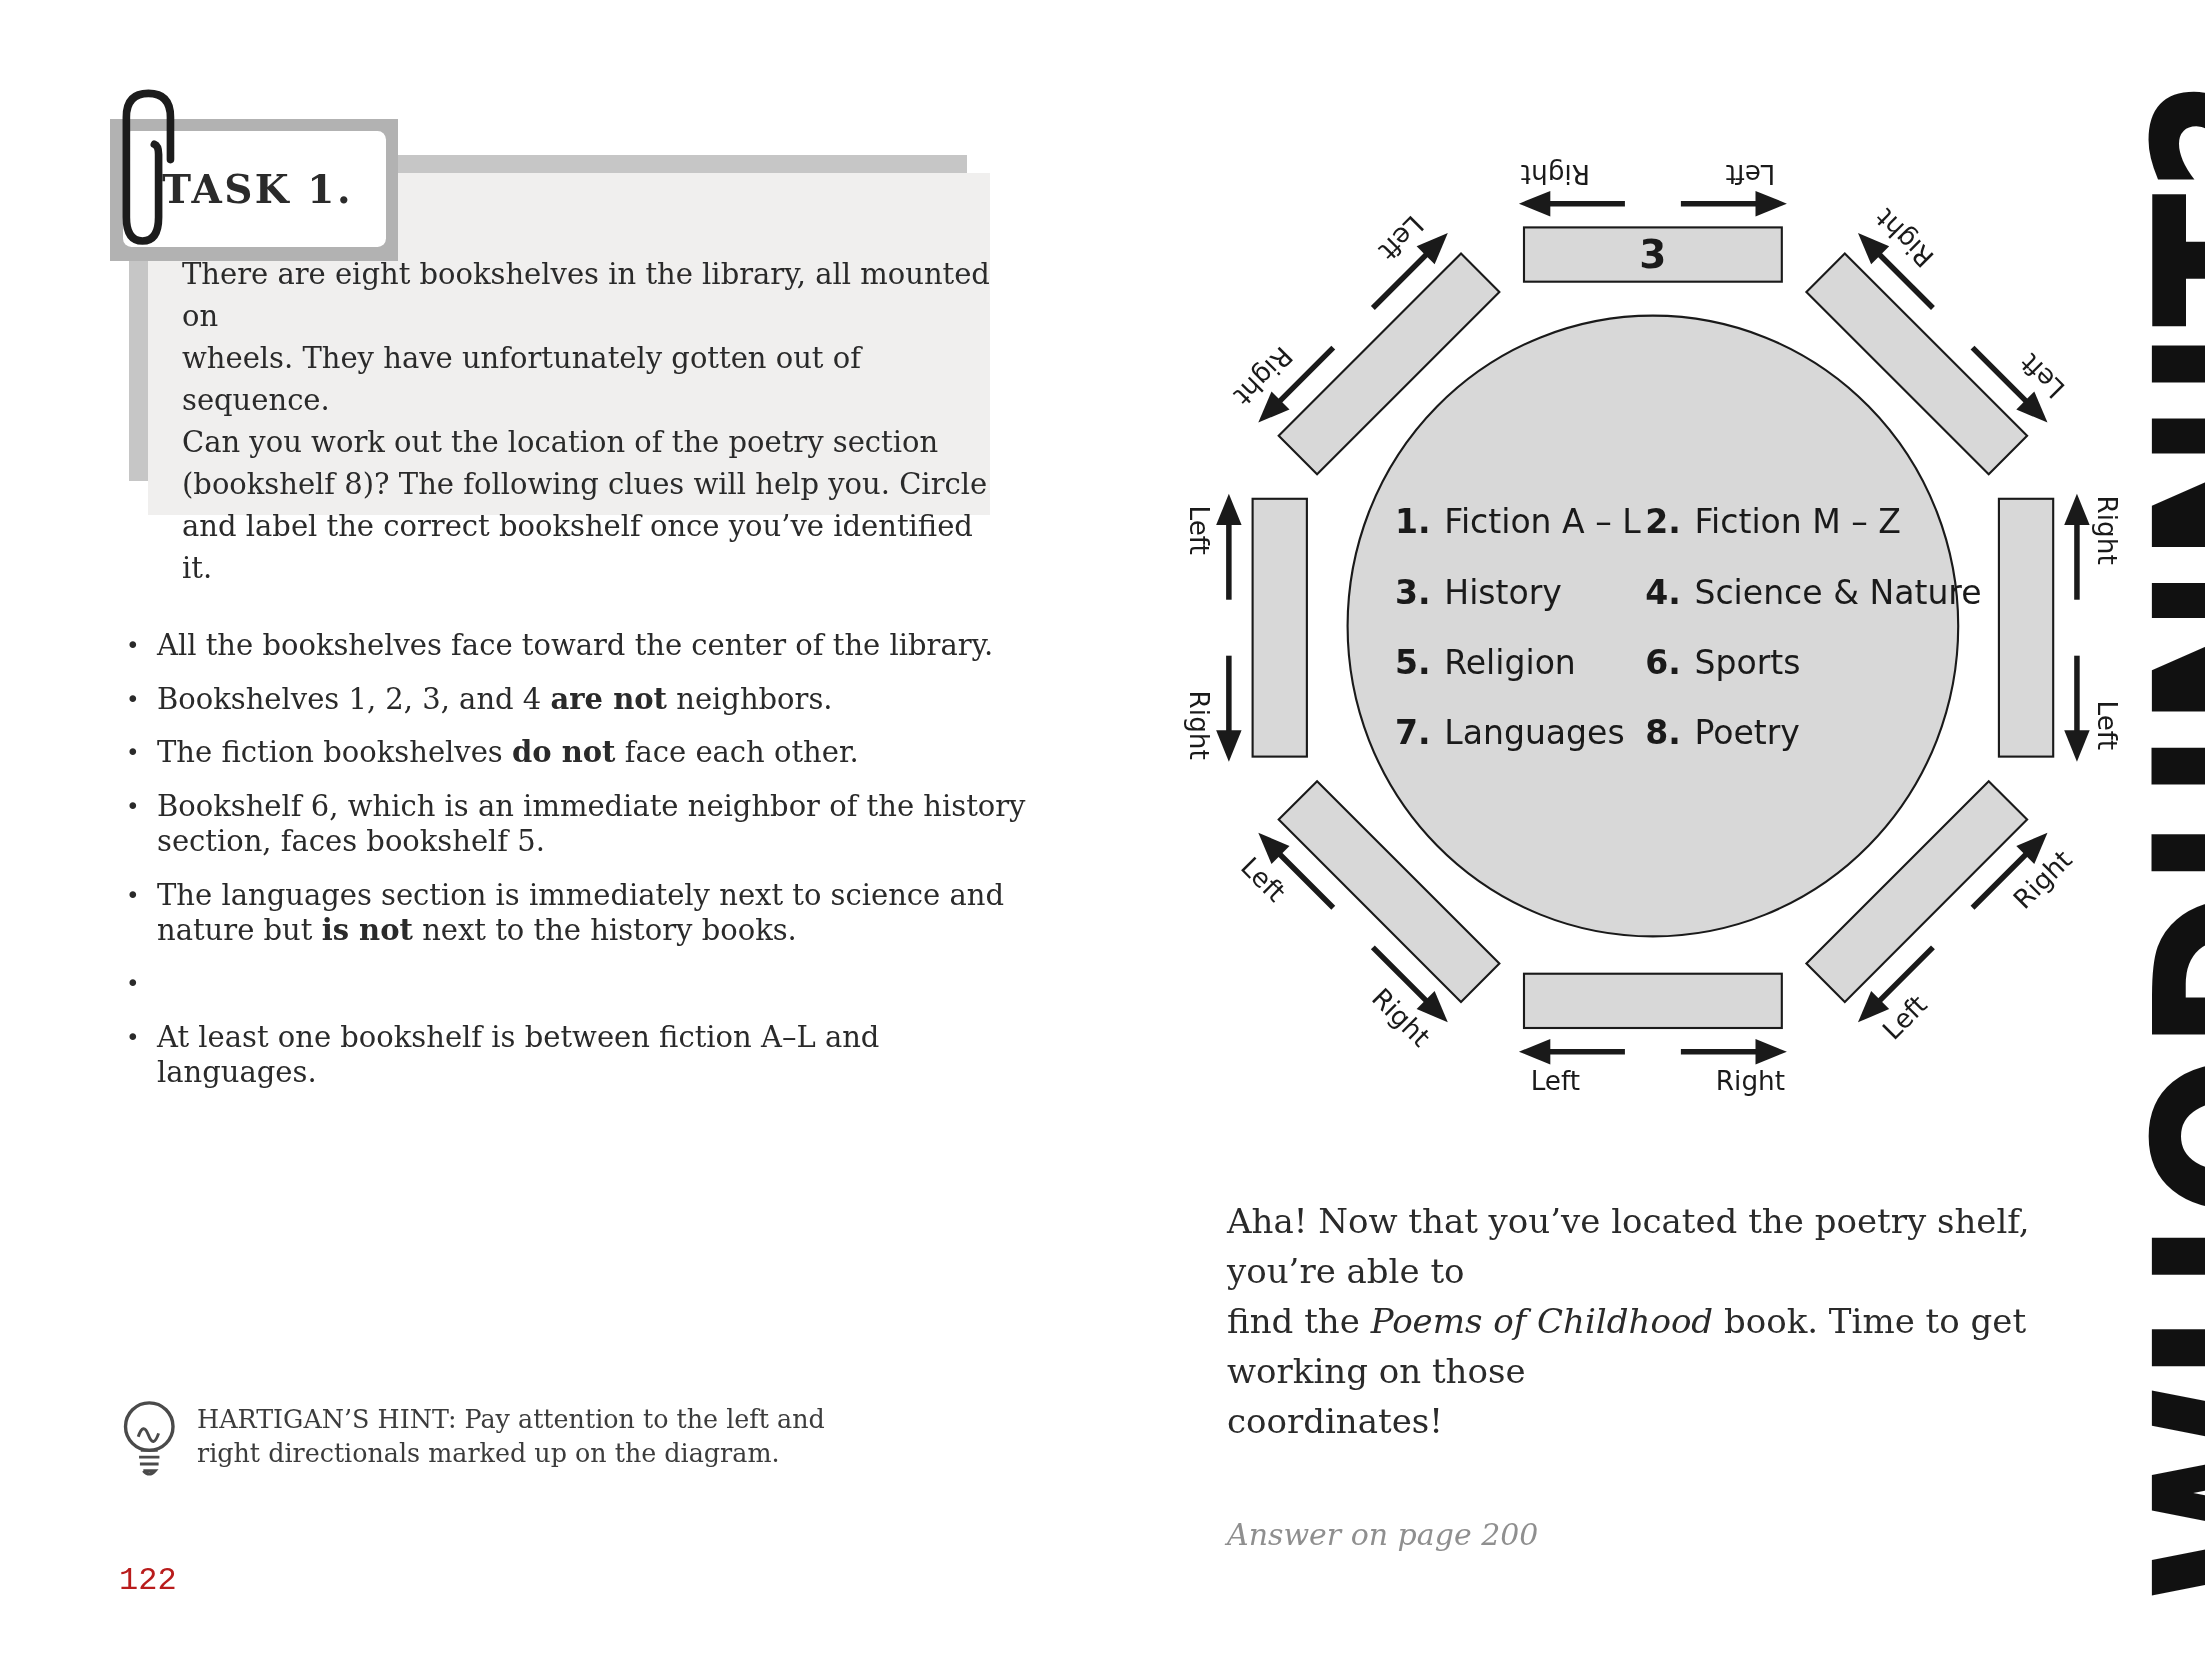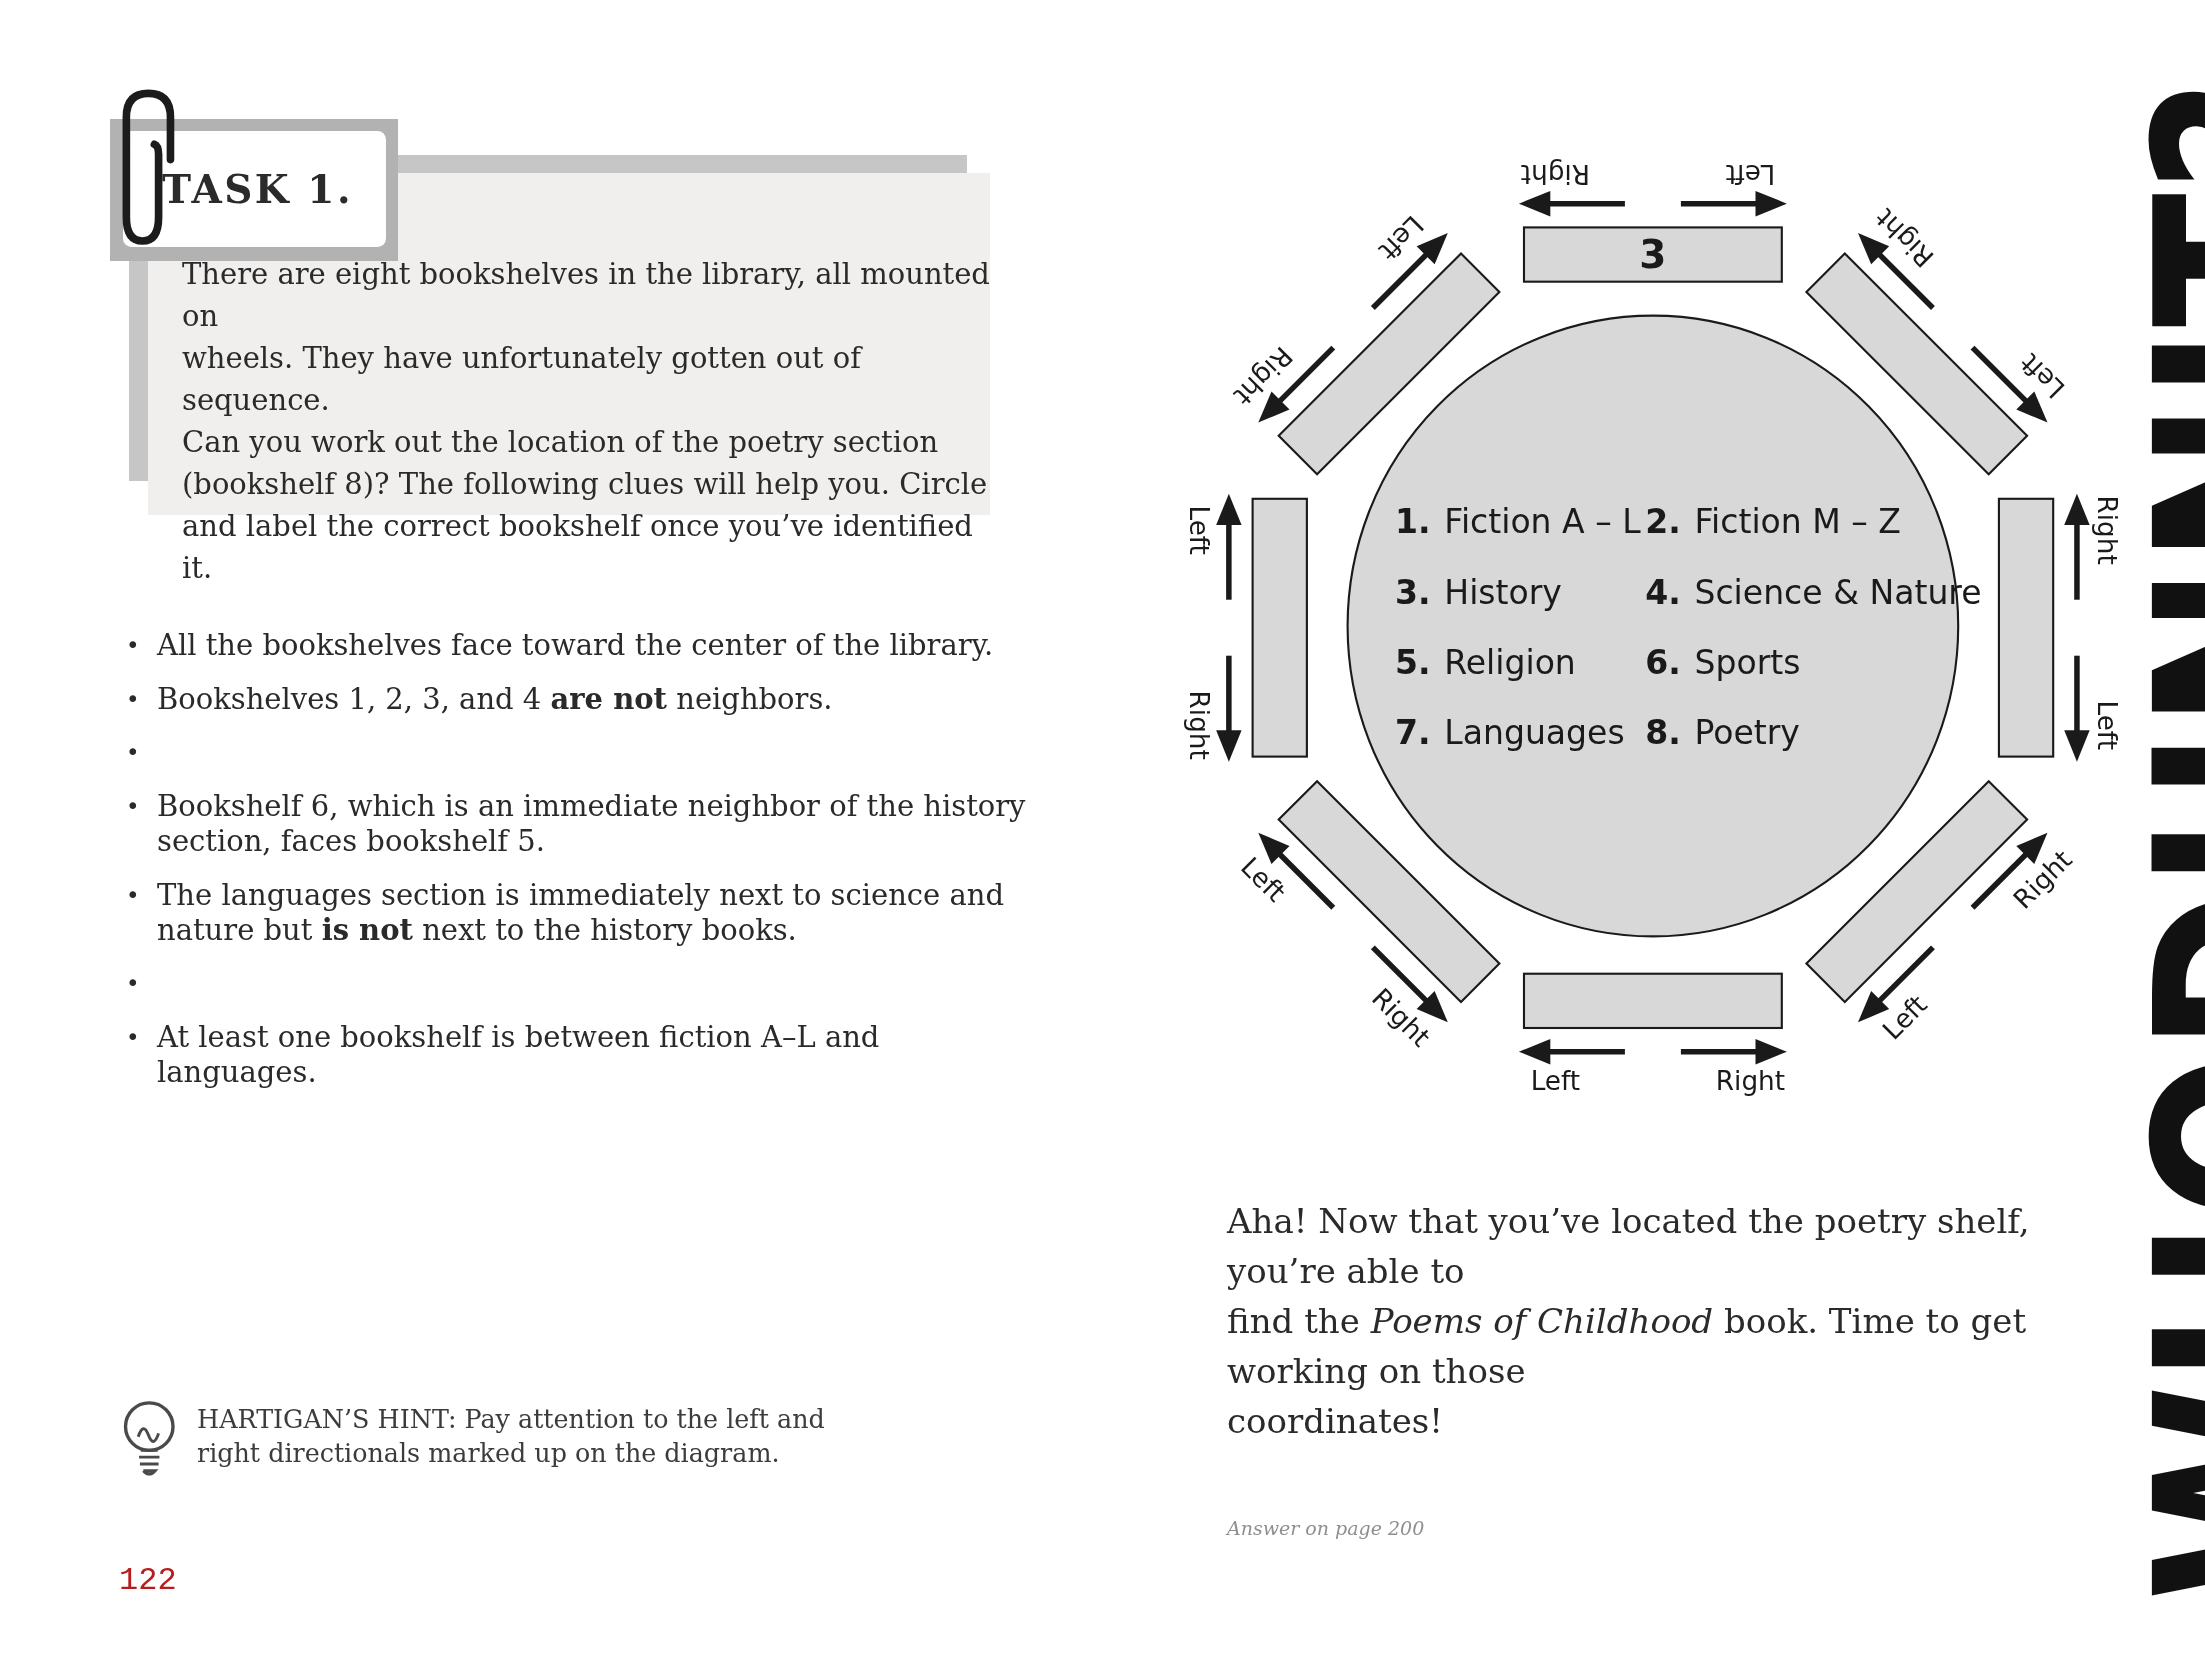--- a/index.html
+++ b/index.html
@@ -16,21 +16,21 @@
   .intro{left:182px;top:253px;width:814px;font-size:29px;line-height:42px;}
   .bullets{left:126px;top:628px;width:916px;font-size:29px;line-height:35px;}
   .bullet-row{display:flex;margin-bottom:18.7px;}
   .dot{flex:none;width:31px;font-family:"DejaVu Sans",sans-serif;font-size:23px;line-height:35px;}
   .btext b{font-weight:bold;text-align:right;}
   .hint-text{left:197px;top:1402px;width:645px;font-size:25.4px;line-height:34px;color:#3c3c3c;}
   .pageno{font-family:Liberation Mono, monospace;font-size:32px;color:#b91c1c;}
   #pn-left{left:119px;top:1562px;}
   #pn-right{left:2032px;top:1640px;margin-top:8px;}
   .aha{left:1227px;top:1196px;width:908px;font-size:34px;line-height:50px;}
-  .answer{left:1227px;top:1517px;font-size:19px;font-style:italic;color:#8f8f8f;}
+  .answer{left:1227px;top:1517px;font-size:30px;font-style:italic;color:#8f8f8f;}
   svg.overlay{position:absolute;left:0;top:0;pointer-events:none;}
 </style>
 </head>
 <body>
 
 <div class="stage">
 
   <div class="abs decor-band"></div>
   <div class="abs panel"></div>
   <div class="abs task-outer"></div>
@@ -43,20 +43,21 @@
       <div class="bullet-row">
         <span class="dot">•</span>
         <span class="btext">All the bookshelves face toward the center of the library.</span>
       </div>
       <div class="bullet-row">
         <span class="dot">•</span>
         <span class="btext">Bookshelves 1, 2, 3, and 4 <b>are not</b> neighbors.</span>
       </div>
       <div class="bullet-row">
         <span class="dot">•</span>
+        <span class="btext">The fiction bookshelves <b>do not</b> face each other.</span>
       </div>
       <div class="bullet-row">
         <span class="dot">•</span>
         <span class="btext">Bookshelf 6, which is an immediate neighbor of the history<br>section, faces bookshelf 5.</span>
       </div>
       <div class="bullet-row">
         <span class="dot">•</span>
         <span class="btext">The languages section is immediately next to science and<br>nature but <b>is not</b> next to the history books.</span>
       </div>
       <div class="bullet-row">

